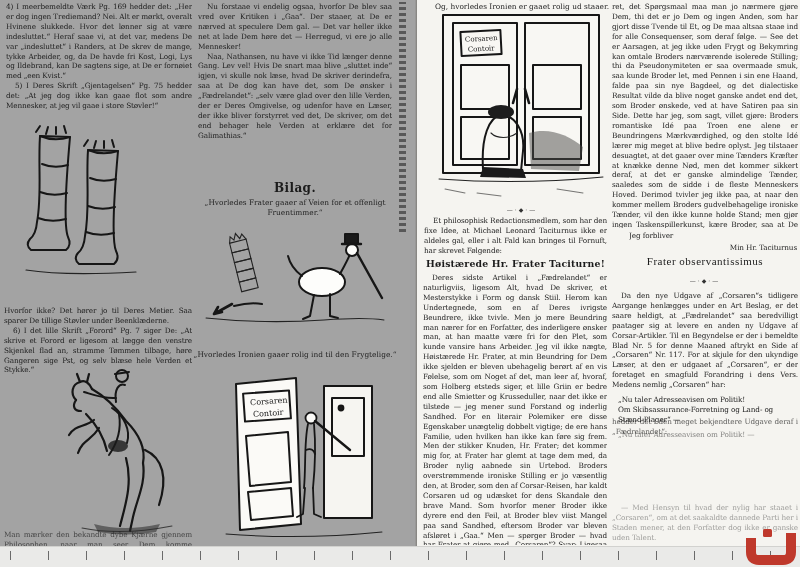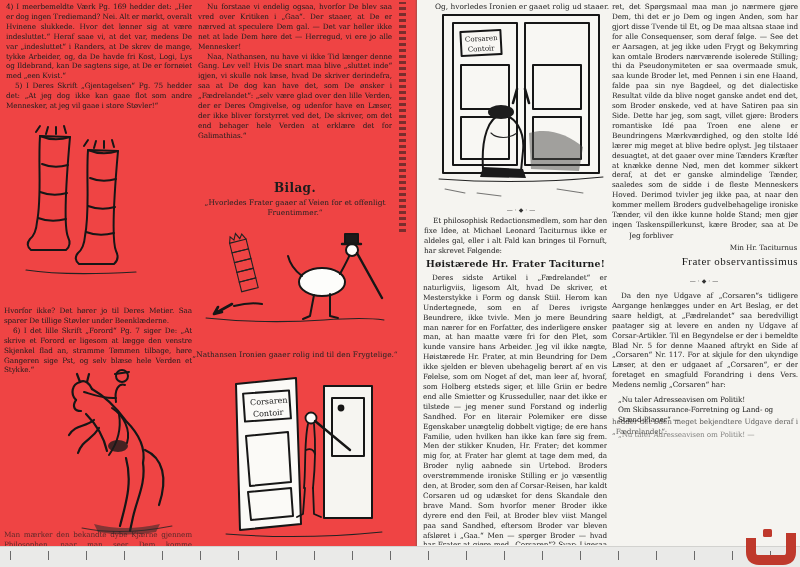--- a/index.html
+++ b/index.html
@@ -1,19 +1,19 @@
 <!DOCTYPE html>
 <html><head>
 <meta charset="utf-8">
 <style>
   html,body{margin:0;padding:0;background:#e6e5e2;}
   #stage{position:relative;width:800px;height:567px;overflow:hidden;
          background:#f3f2ef;font-family:"DejaVu Serif",serif;color:#1c1c1c;}
   .page{position:absolute;top:0;height:547px;}
-  #left-page{left:0;width:417px;background:#ef4444;}
+  #left-page{left:0;width:417px;background:#a3a3a3;}
   #right-page{left:417px;width:383px;background:#f5f4f0;}
   .abs{position:absolute;}
   .txt{font-size:7.3px;line-height:9.9px;text-align:justify;
        letter-spacing:-0.15px;color:#1d1d1d;overflow:hidden;}
   .txt p{margin:0;text-indent:9px;}
   .txt p.noind{text-indent:0;}
   .cap{font-size:7.4px;line-height:9.6px;text-align:center;color:#222;}
   .head-lg{font-size:12px;font-weight:bold;text-align:center;letter-spacing:.4px;}
   .head-md{font-size:9.3px;font-weight:bold;text-align:center;letter-spacing:.2px;}
   .orn{font-size:6px;text-align:center;color:#333;letter-spacing:2px;}
@@ -121,21 +121,21 @@
         <path d="M98,52 C90,46 86,40 84,32"></path>
         <path d="M136,50 C140,42 144,36 146,30"></path>
         <circle cx="148" cy="26" r="6" fill="#fdfdfb"></circle>
         <path d="M153,29 L178,74" style="stroke-width:2.4"></path>
         <path d="M110,71 L106,92 l-7,3 M126,70 L126,92 l8,2"></path>
         <rect x="141" y="10" width="13" height="10" fill="#1a1a1a"></rect>
         <path d="M138,20 l19,0" style="stroke-width:2.4"></path>
       </g>
     </svg>
 
-    <div class="abs cap" style="left:192px;top:350px;width:206px;">„Nathansen Ironien gaaer rolig ind til den Frygtelige.“</div>
+    <div class="abs cap" style="left:192px;top:350px;width:206px;">„Hvorledes Ironien gaaer rolig ind til den Frygtelige.“</div>
 
     <svg class="abs" style="left:222px;top:374px;" width="164" height="168" viewBox="0 0 164 168">
       <g class="sketch">
         <polygon points="14,10 74,4 79,150 18,156" fill="#fbfaf7"></polygon>
         <polygon points="24,62 66,58 69,108 28,112"></polygon>
         <polygon points="26,118 69,114 71,142 29,146"></polygon>
         <g transform="rotate(-4 45 32)">
           <rect x="22" y="18" width="46" height="28" fill="#fbfaf7"></rect>
         </g>
         <rect x="102" y="12" width="48" height="132" fill="#f6f5f1"></rect>
@@ -205,37 +205,40 @@
     <div class="abs txt" style="left:195px;top:2px;width:186px;height:226px;">
       <p class="noind">ret, det Spørgsmaal maa man jo nærmere gjøre Dem, thi det er jo Dem og ingen Anden, som har gjort disse Tvende til Et, og De maa altsaa staae ind for alle Consequenser, som deraf følge. — See det er Aarsagen, at jeg ikke uden Frygt og Bekymring kan omtale Broders nærværende isolerede Stilling; thi da Pseudonymiteten er saa overmaade smuk, saa kunde Broder let, med Pennen i sin ene Haand, falde paa sin nye Bagdeel, og det dialectiske Resultat vilde da blive noget ganske andet end det, som Broder ønskede, ved at have Satiren paa sin Side. Dette har jeg, som sagt, villet gjøre: Broders romantiske Idé paa Troen ene alene er Beundringens Mærkværdighed, og den stolte Idé lærer mig meget at blive bedre oplyst. Jeg tilstaaer desuagtet, at det gaaer over mine Tænders Kræfter at knække denne Nød, men det kommer sikkert deraf, at det er ganske almindelige Tænder, saaledes som de sidde i de fleste Menneskers Hoved. Derimod tvivler jeg ikke paa, at naar den kommer mellem Broders gudvelbehagelige ironiske Tænder, vil den ikke kunne holde Stand; men gjør ingen Taskenspillerkunst, kære Broder, saa at De viser os en anden knækket Nød istedenfor den virkelige.</p>
     </div>
 
     <div class="abs txt" style="left:212px;top:231px;width:120px;">
       <p class="noind">Jeg forbliver</p>
     </div>
     <div class="abs txt" style="left:240px;top:243px;width:140px;text-align:right;">
       <p class="noind">Min Hr. Taciturnus</p>
     </div>
-    <div class="abs sig" style="left:195px;top:255px;width:186px;text-align:right;">Frater observantissimus</div>
+    <div class="abs sig" style="left:195px;top:255px;width:186px;">Frater observantissimus</div>
 
     <div class="abs orn" style="left:195px;top:277px;width:186px;">—·◆·—</div>
 
     <div class="abs txt" style="left:195px;top:291px;width:186px;height:102px;">
       <p>Da den nye Udgave af „Corsaren“s tidligere Aargange henlægges under en Art Beslag, er det saare heldigt, at „Fædrelandet“ saa beredvilligt paatager sig at levere en anden ny Udgave af Corsar-Artikler. Til en Begyndelse er der i bemeldte Blad Nr. 5 for denne Maaned aftrykt en Side af „Corsaren“ Nr. 117. For at skjule for den ukyndige Læser, at den er udgaaet af „Corsaren“, er der foretaget en smagfuld Forandring i dens Vers. Medens nemlig „Corsaren“ har:</p>
     </div>
 
     <div class="abs txt" style="left:201px;top:395px;width:180px;">
       <p class="noind" style="text-align:left">„Nu taler Adresseavisen om Politik!</p>
       <p class="noind" style="text-align:left">Om Skibsassurance-Forretning og Land- og Stænd-Plager“ —</p>
     </div>
     <div class="abs txt faded7" style="left:195px;top:417px;width:186px;">
       <p class="noind">hedder det i den meget bekjendtere Udgave deraf i „Fædrelandet“:</p>
     </div>
     <div class="abs txt faded55" style="left:201px;top:430px;width:180px;">
       <p class="noind" style="text-align:left">„Nu taler Adresseavisen om Politik! —</p>
+    </div>
+    <div class="abs txt faded4" style="left:195px;top:503px;width:186px;height:42px;">
+      <p>— Med Hensyn til hvad der nylig har staaet i „Corsaren“, om at det saakaldte dannede Parti her i Staden mener, at den Forfatter dog ikke er ganske uden Talent.</p>
     </div>
   </div>
 
   <div class="abs" id="ruler">
     <div class="ticks"></div>
   </div>
 
   <svg class="abs" id="viewer-logo" viewBox="0 0 58 37">
     <path d="M9,9 V23 Q9,31 17,31 H41 Q49,31 49,23 V4" fill="none" stroke-width="10" stroke-linejoin="round" stroke="#bf392c"></path>
     <rect x="21" y="0" width="9" height="8" rx="1.5" fill="#bf392c"></rect>

